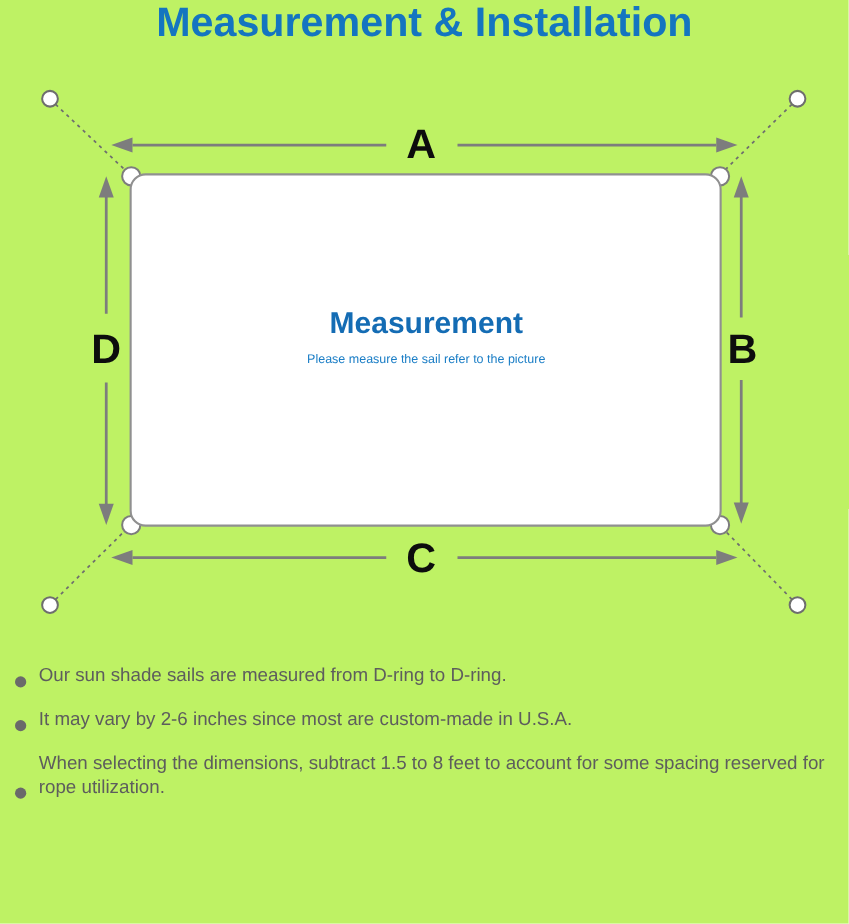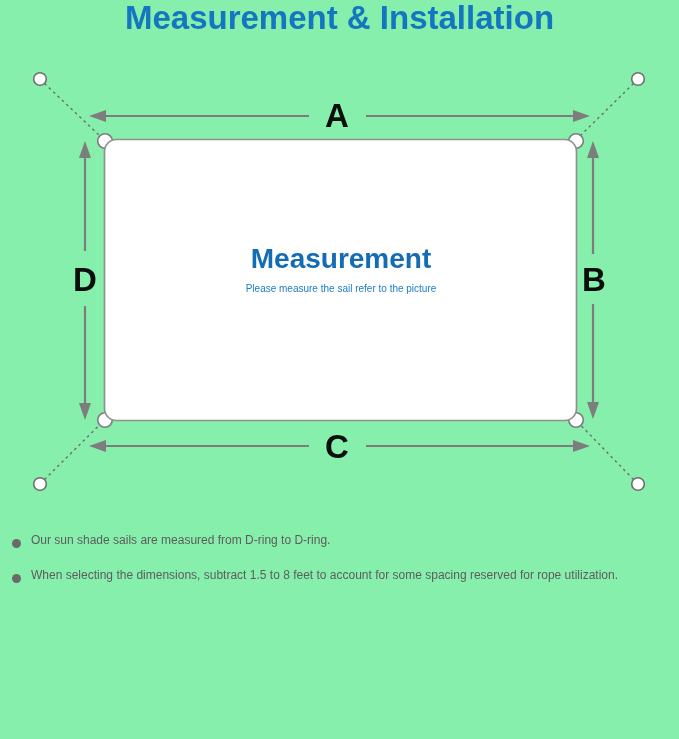--- a/index.html
+++ b/index.html
@@ -6,21 +6,21 @@
   html, body {
     margin: 0;
     padding: 0;
     background: #ffffff;
     font-family: "Liberation Sans", sans-serif;
   }
   .page {
     position: relative;
     width: 679px;
     height: 739px;
-    background: #86efac;
+    background: #bef264;
     overflow: hidden;
   }
   .page-title {
     position: absolute;
     top: -4px;
     left: 0;
     width: 679px;
     text-align: center;
     font-size: 33px;
     font-weight: bold;
@@ -43,21 +43,21 @@
   }
   .dim-label-a { left: 337px; top: 115px; }
   .dim-label-b { left: 594px; top: 279px; }
   .dim-label-c { left: 337px; top: 446px; }
   .dim-label-d { left: 85px;  top: 279px; }
   .center-heading {
     position: absolute;
     left: 341px;
     top: 259px;
     transform: translate(-50%, -50%);
-    font-size: 28px;
+    font-size: 24px;
     font-weight: bold;
     color: #146cb4;
     white-space: nowrap;
     text-align: right;
   }
   .center-subtitle {
     position: absolute;
     left: 341px;
     top: 288px;
     transform: translate(-50%, -50%);
@@ -69,24 +69,24 @@
     position: absolute;
     left: 10px;
     top: 531px;
     width: 662px;
     margin: 0;
     padding: 0;
     list-style: none;
   }
   .note-item {
     display: flex;
-    align-items: center;
+    align-items: flex-end;
     margin-bottom: 16px;
     color: #5d5d5d;
-    font-size: 12px;
+    font-size: 15px;
     line-height: 19px;
   }
   .bullet-dot {
     flex: 0 0 9px;
     width: 9px;
     height: 9px;
     margin: 5px 10px 0 2px;
     border-radius: 50%;
     background: #6a6a6a;
   }
@@ -166,17 +166,21 @@
   <div class="center-heading">Measurement</div>
   <div class="center-subtitle">Please measure the sail refer to the picture</div>
 
   <ul class="notes-list">
     <li class="note-item">
       <span class="bullet-dot"></span>
       <span class="note-text">Our sun shade sails are measured from D-ring to D-ring.</span>
     </li>
     <li class="note-item">
       <span class="bullet-dot"></span>
+      <span class="note-text">It may vary by 2-6 inches since most are custom-made in U.S.A.</span>
+    </li>
+    <li class="note-item">
+      <span class="bullet-dot"></span>
       <span class="note-text">When selecting the dimensions, subtract 1.5 to 8 feet to account for some spacing reserved for rope utilization.</span>
     </li>
   </ul>
 
 </div>
 
 </body></html>

